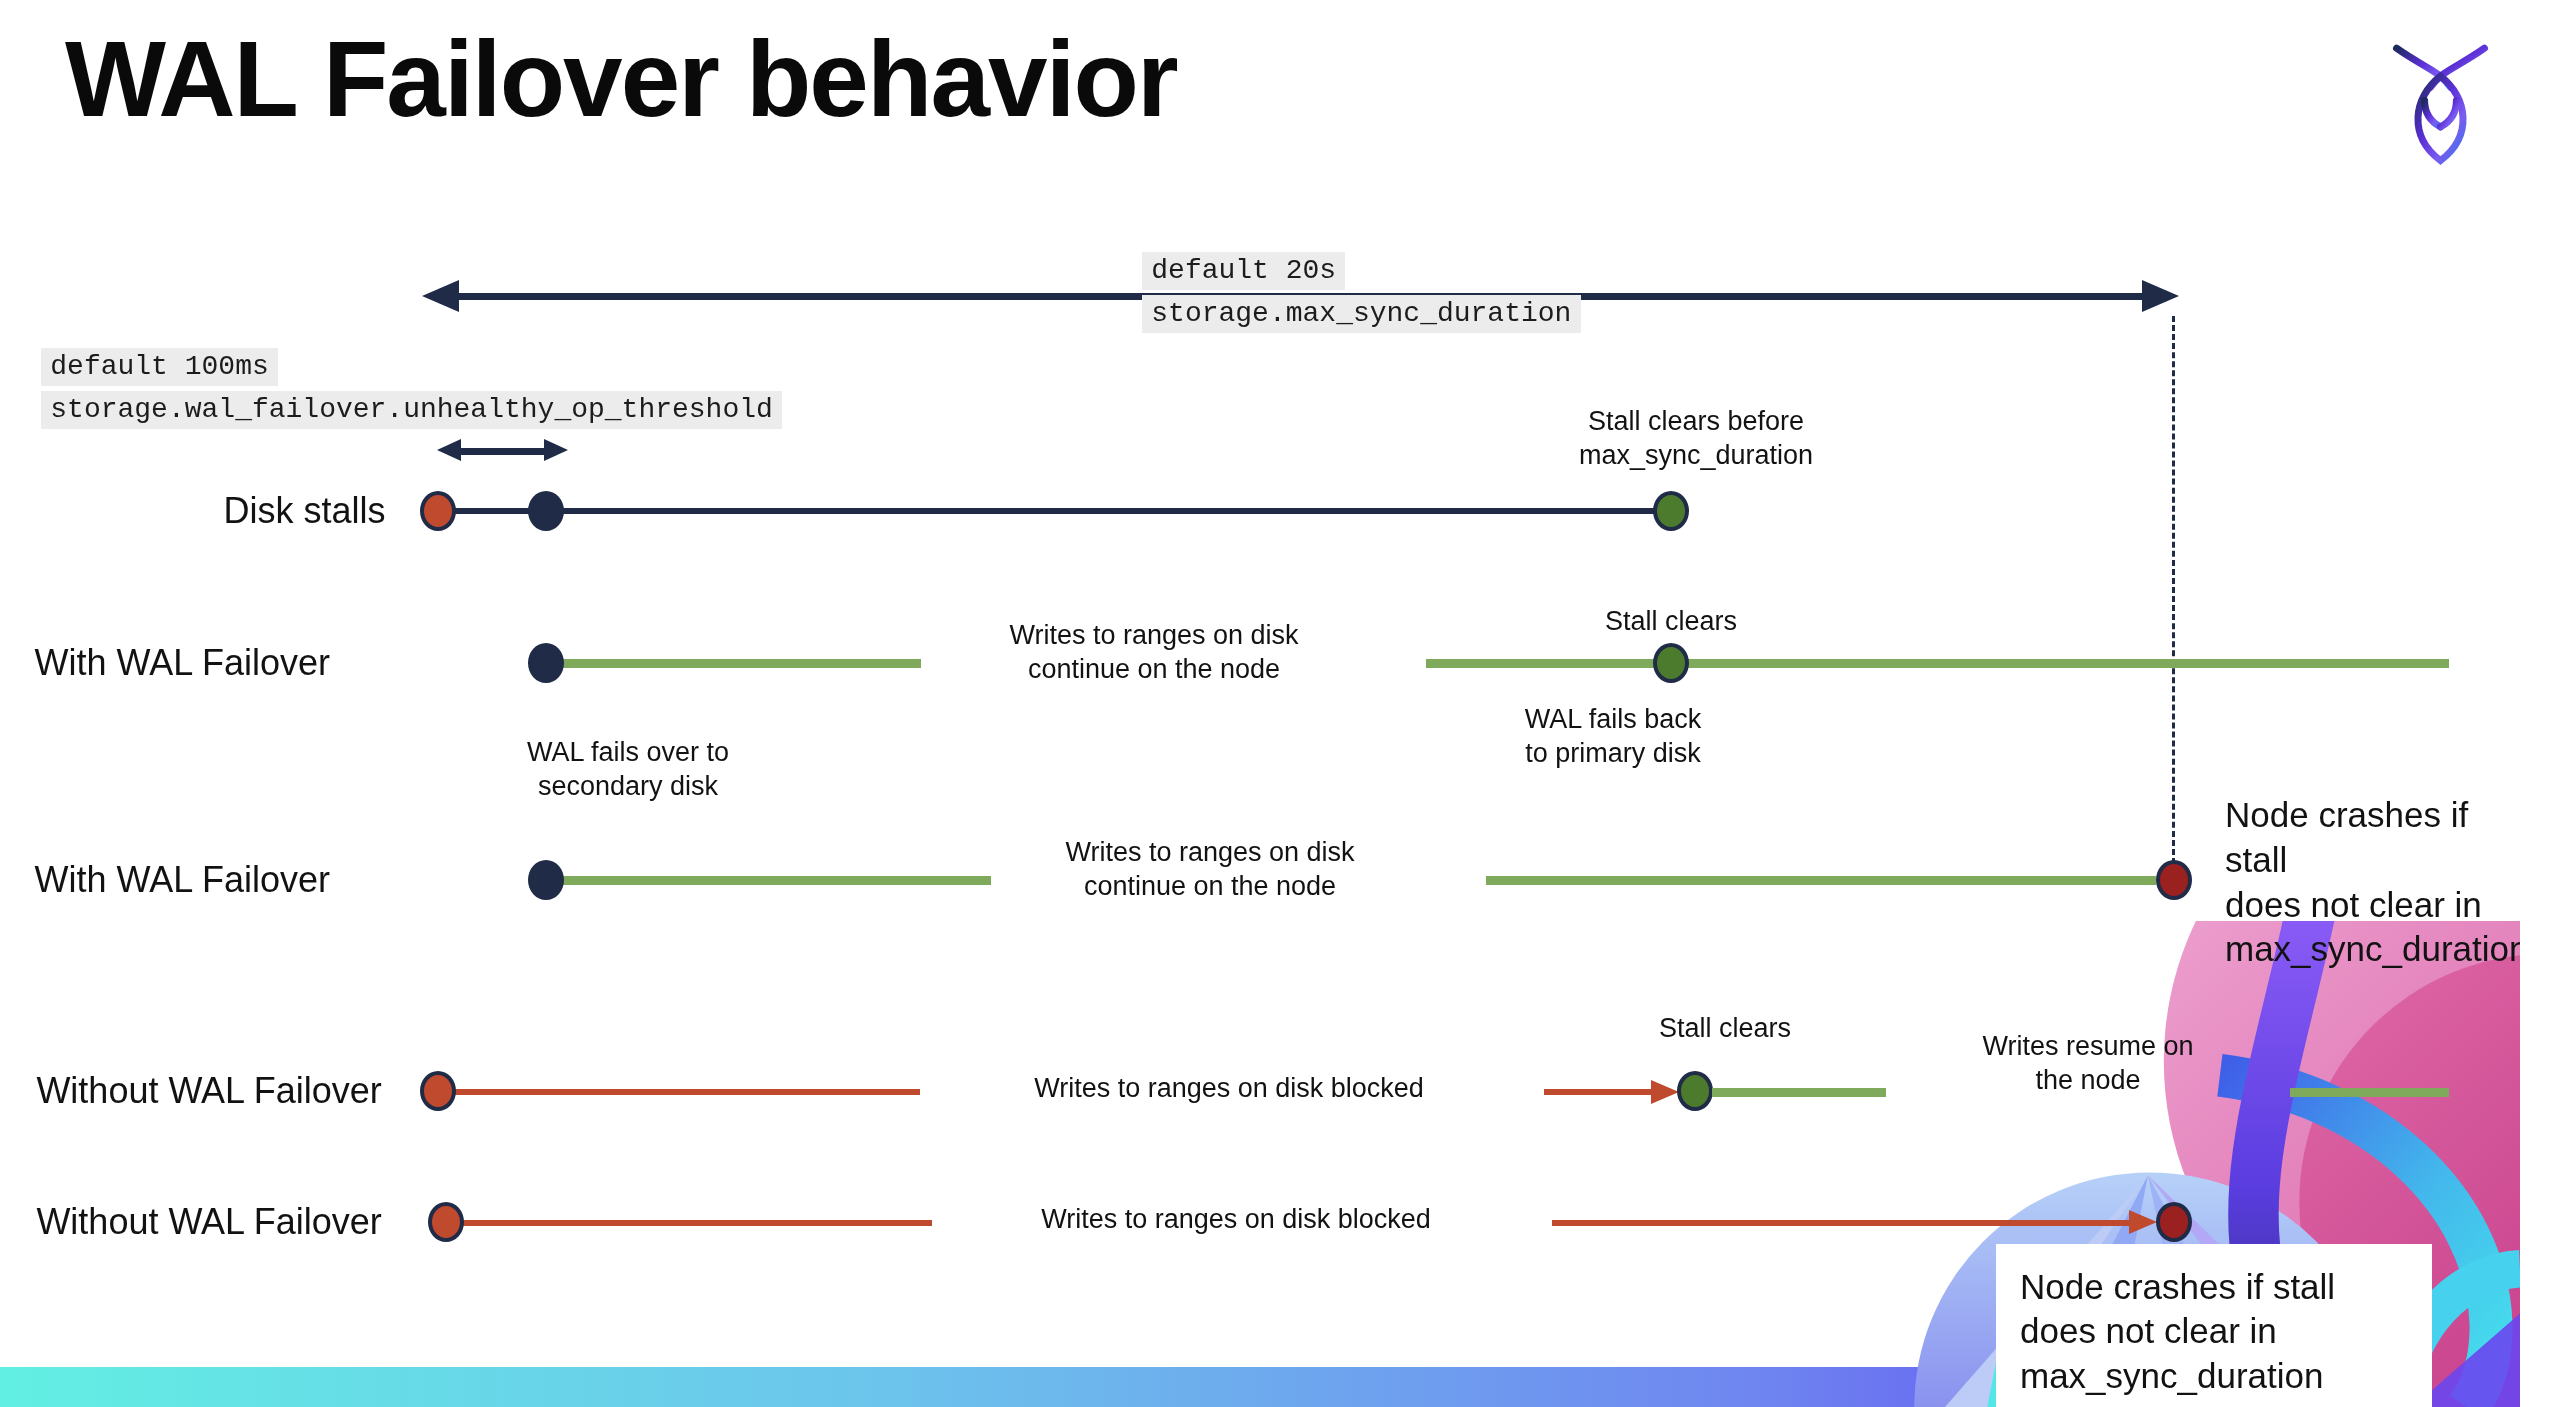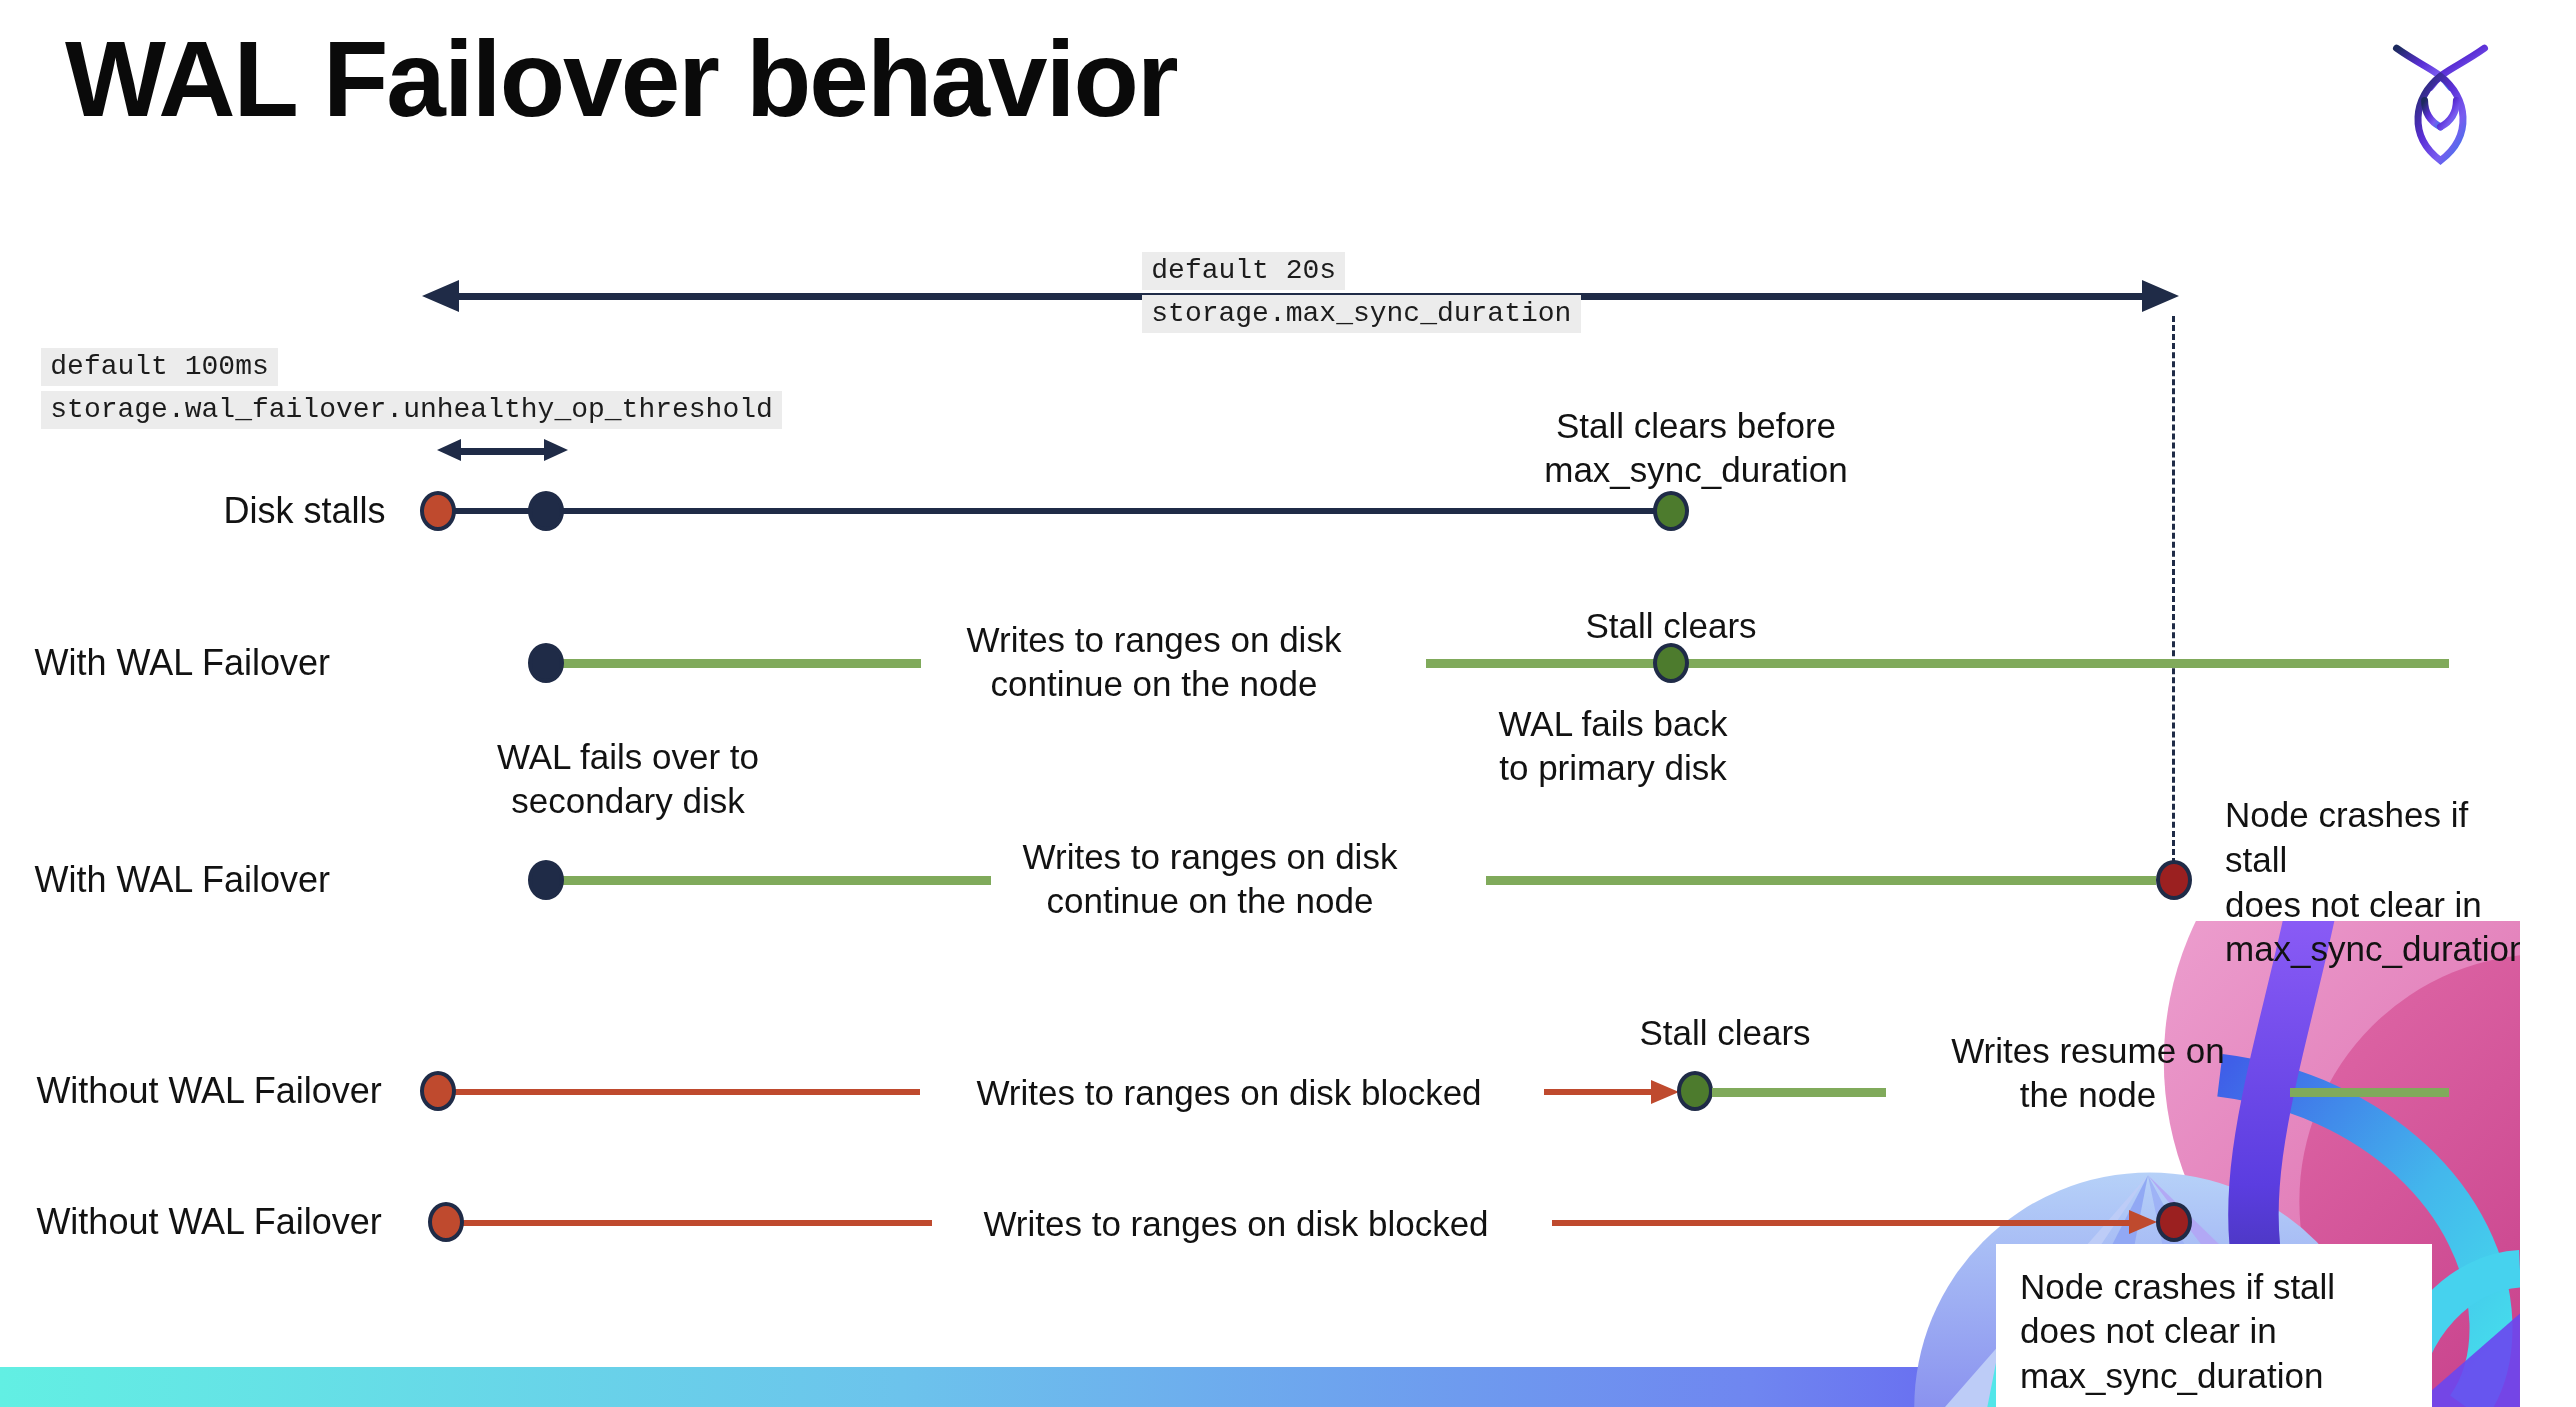--- a/index.html
+++ b/index.html
@@ -4,21 +4,21 @@
 <style>
   html,body{margin:0;padding:0;background:#ffffff;}
   .canvas{position:relative;width:2520px;height:1408px;background:#fff;overflow:hidden;
           font-family:"Liberation Sans","DejaVu Sans",sans-serif;color:#141414;}
   
   .title{position:absolute;left:65px;top:17px;font-size:107px;font-weight:800;letter-spacing:-1.9px;color:#0a0a0a;white-space:nowrap;}
   
   .chip{position:absolute;font-family:"Liberation Mono","DejaVu Sans Mono",monospace;font-size:28px;
         background:#ececec;color:#1c1c1c;padding:3.7px 9.3px;white-space:pre;line-height:1.1;}
   
-  .ann{position:absolute;font-size:35px;line-height:1.26;text-align:center;white-space:pre-line;transform:translateX(-50%);color:#121212;}
+  .ann{position:absolute;font-size:27px;line-height:1.26;text-align:center;white-space:pre-line;transform:translateX(-50%);color:#121212;}
   .ann-left{position:absolute;font-size:35px;line-height:1.28;text-align:left;white-space:pre-line;color:#121212;}
   .rowlabel{position:absolute;width:393px;font-size:36px;text-align:right;white-space:nowrap;color:#121212;}
   
   .dot{position:absolute;width:28px;height:32px;border:4.7px solid #1f2b47;border-radius:50%;box-sizing:content-box;}
   .dot-red{background:#bf4a2e;}
   .dot-navy{background:#1f2b47;}
   .dot-green{background:#4d7b2d;}
   .dot-darkred{background:#9b2020;}
   
   .gline{position:absolute;height:9.3px;background:#80aa5b;}

